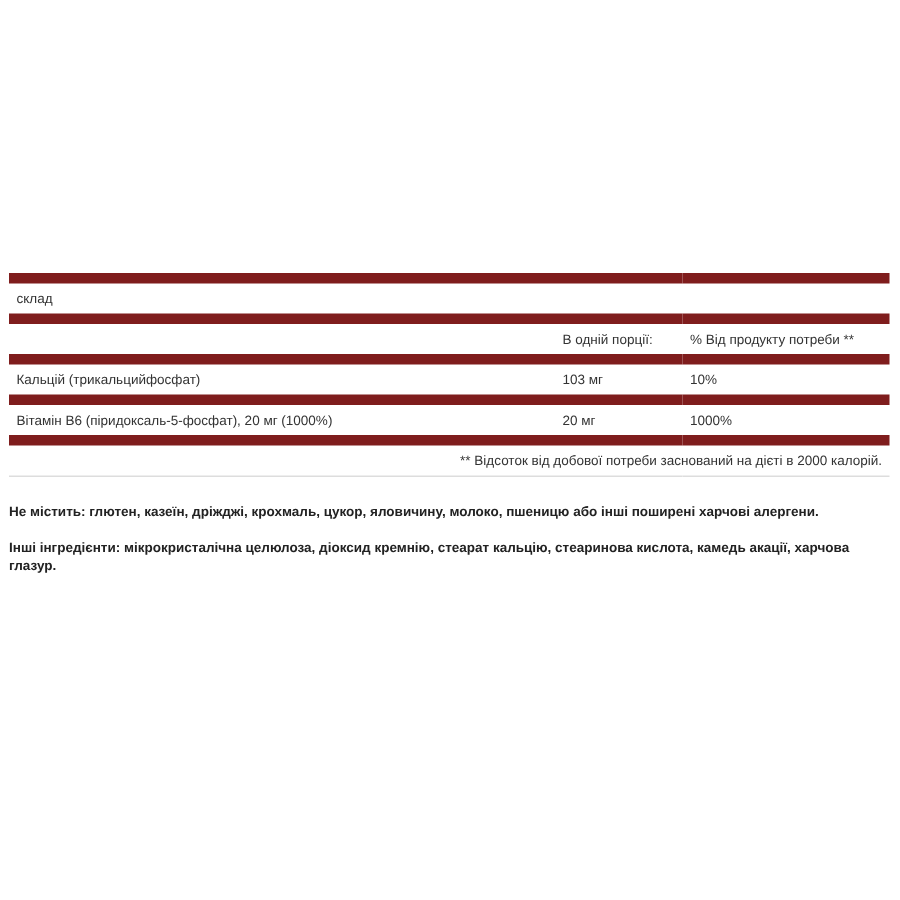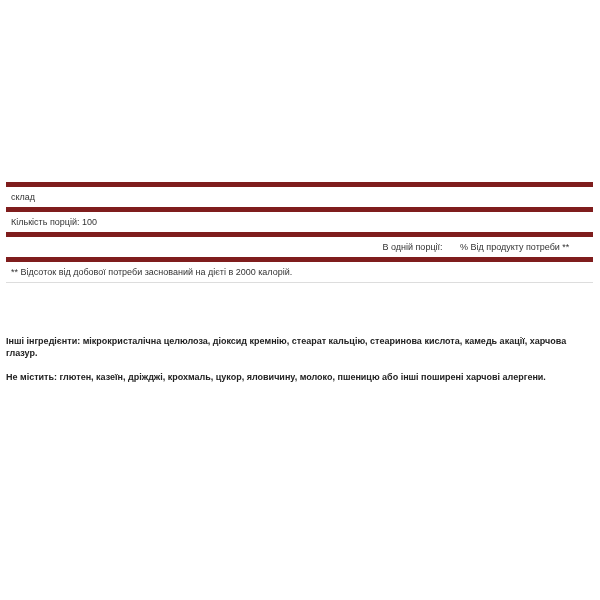--- a/index.html
+++ b/index.html
@@ -18,31 +18,32 @@
     .facts {
       position: absolute;
       left: 6px;
       top: 182px;
       width: 587px;
       border-collapse: collapse;
       font-size: 9px;
       line-height: 12px;
     }
     .facts td {
-      border-top: 5px solid #7f1d1d;
+      border-top: 7px solid #7f1d1d;
       padding: 4px 5px 4px 5px;
       height: 12px;
       vertical-align: top;
       white-space: nowrap;
     }
     .facts tr:last-child td {
       border-bottom: 1px solid #dddddd;
+      text-align: right;
     }
     .facts td.c1 { width: 354px; }
-    .facts td.c2 { width: 75px; text-align: center; }
+    .facts td.c2 { width: 75px; }
     .facts td.c3 { }
     .notes {
       position: absolute;
       left: 6px;
       top: 335px;
       width: 590px;
       font-size: 9px;
       line-height: 12px;
       font-weight: bold;
       color: #222222;
@@ -53,29 +54,36 @@
   </style>
 </head>
 <body>
 
 <table class="facts">
   <tbody>
     <tr>
       <td colspan="3">склад</td>
     </tr>
     <tr>
-      <td colspan="3">Кількість порцій: 100</td>
-    </tr>
-    <tr>
       <td class="c1"></td>
       <td class="c2">В одній порції:</td>
       <td class="c3">% Від продукту потреби **</td>
+    </tr>
+    <tr>
+      <td class="c1">Кальцій (трикальцийфосфат)</td>
+      <td class="c2">103 мг</td>
+      <td class="c3">10%</td>
+    </tr>
+    <tr>
+      <td class="c1">Вітамін B6 (піридоксаль-5-фосфат), 20 мг (1000%)</td>
+      <td class="c2">20 мг</td>
+      <td class="c3">1000%</td>
     </tr>
     <tr>
       <td colspan="3">** Відсоток від добової потреби заснований на дієті в 2000 калорій.</td>
     </tr>
   </tbody>
 </table>
 
 <div class="notes">
+  <p>Не містить: глютен, казеїн, дріжджі, крохмаль, цукор, яловичину, молоко, пшеницю або інші поширені харчові алергени.</p>
   <p>Інші інгредієнти: мікрокристалічна целюлоза, діоксид кремнію, стеарат кальцію, стеаринова кислота, камедь акації, харчова глазур.</p>
-  <p>Не містить: глютен, казеїн, дріжджі, крохмаль, цукор, яловичину, молоко, пшеницю або інші поширені харчові алергени.</p>
 </div>
 
 </body></html>

